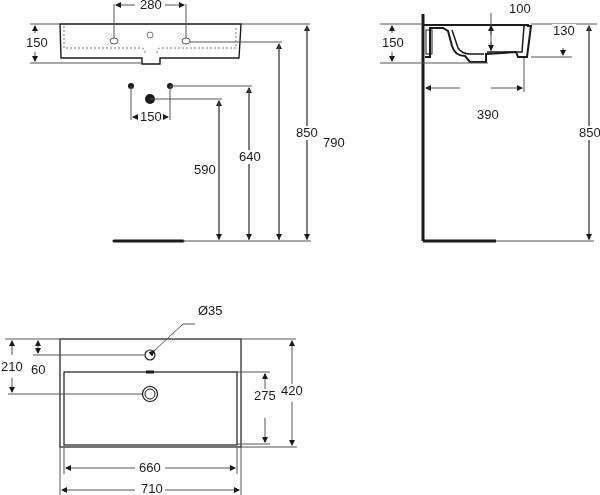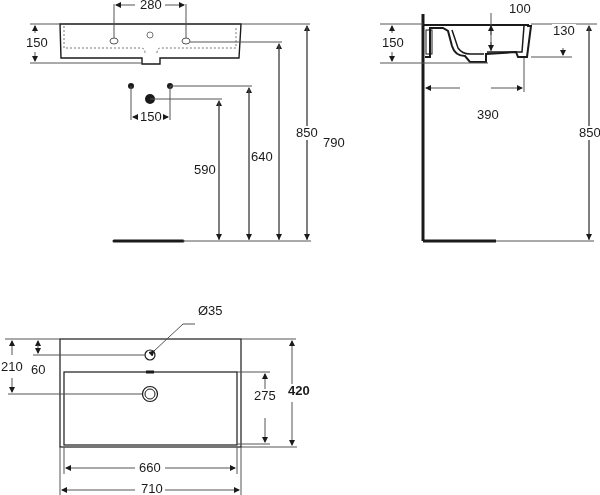--- a/index.html
+++ b/index.html
@@ -133,29 +133,29 @@
     <line x1="165" y1="468" x2="235" y2="468" stroke="#555" stroke-width="1" marker-end="url(#arr)"></line>
     <line x1="135" y1="490" x2="62" y2="490" stroke="#555" stroke-width="1" marker-end="url(#arr)"></line>
     <line x1="165" y1="490" x2="239" y2="490" stroke="#555" stroke-width="1" marker-end="url(#arr)"></line>
   </g>
 </svg>
 
 <span class="label" style="left:139px;top:-2px;">280</span>
 <span class="label" style="left:25px;top:36px;">150</span>
 <span class="label" style="left:139px;top:110px;">150</span>
 <span class="label" style="left:193px;top:163px;">590</span>
-<span class="label" style="left:238px;top:150px;margin-left:12px;">640</span>
+<span class="label" style="left:238px;top:150px;">640</span>
 <span class="label" style="left:282px;top:136px;margin-left:40px;">790</span>
 <span class="label" style="left:295px;top:126px;">850</span>
 
 <span class="label" style="left:508px;top:2px;">100</span>
 <span class="label" style="left:381px;top:36px;">150</span>
 <span class="label" style="left:552px;top:24px;">130</span>
 <span class="label" style="left:476px;top:80px;margin-top:28px;">390</span>
 <span class="label" style="left:578px;top:126px;">850</span>
 
 <span class="label" style="left:197px;top:304px;">Ø35</span>
 <span class="label" style="left:0px;top:360px;">210</span>
 <span class="label" style="left:30px;top:363px;">60</span>
-<span class="label" style="left:287px;top:384px;font-weight:bold;">420</span>
+<span class="label" style="left:280px;top:384px;">420</span>
 <span class="label" style="left:253px;top:389px;">275</span>
 <span class="label" style="left:138px;top:461px;text-align:center;">660</span>
 <span class="label" style="left:140px;top:482px;">710</span>
 
 </body></html>

